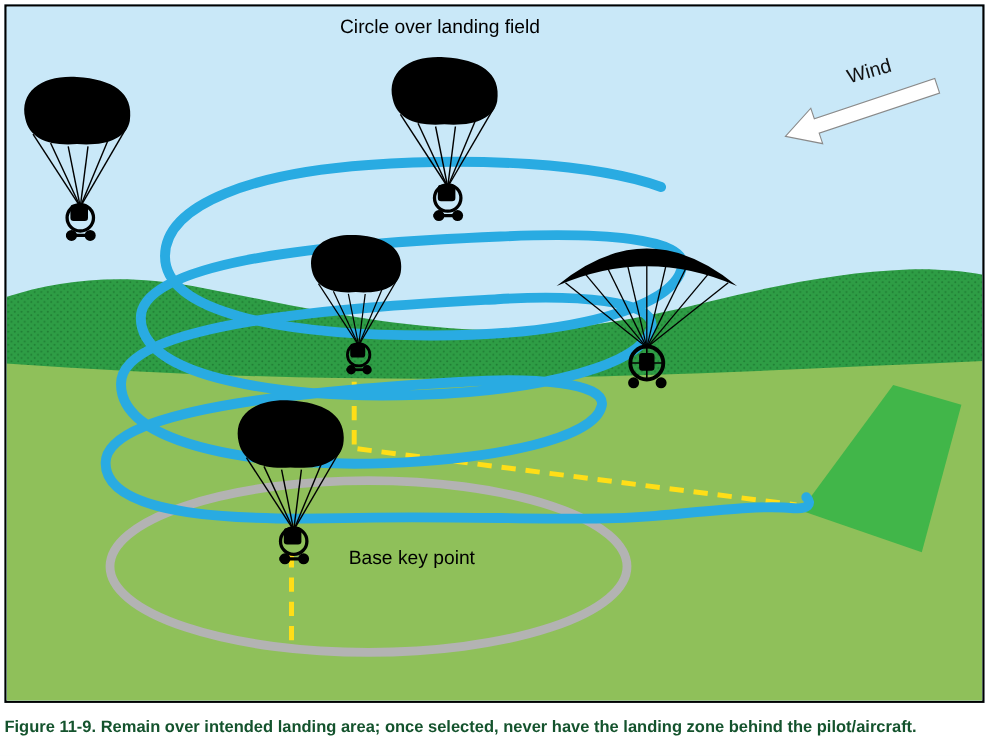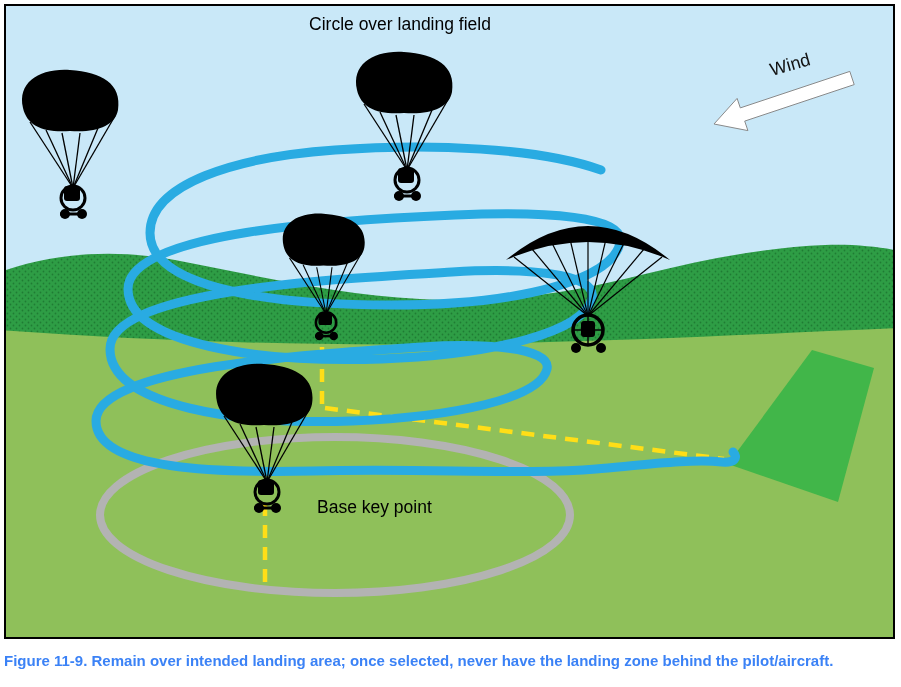--- a/index.html
+++ b/index.html
@@ -1,20 +1,20 @@
 <!DOCTYPE html>
 <html><head>
 <meta charset="utf-8">
 <style>
   html,body{margin:0;padding:0;background:#ffffff;}
   body{width:901px;height:687px;position:relative;font-family:"Liberation Sans",sans-serif;}
   .figure-wrap{position:absolute;left:0;top:0;width:901px;height:687px;background:#fff;}
   .frame{position:absolute;left:4px;top:4px;width:887px;height:631px;border:2px solid #000;box-sizing:content-box;overflow:hidden;background:#c9e8f8;}
   .frame svg{display:block;width:887px;height:631px;}
-  .caption{position:absolute;left:4px;top:652px;width:893px;font-size:15px;font-weight:bold;color:#3b82f6;letter-spacing:0;line-height:1.2;}
+  .caption{position:absolute;left:4px;top:652px;width:893px;font-size:15px;font-weight:bold;color:#14532d;letter-spacing:0;line-height:1.2;}
   text.label{font-size:17.5px;fill:#000;font-family:"Liberation Sans",sans-serif;}
   text.wind{font-size:18px;fill:#111;font-family:"Liberation Sans",sans-serif;}
   .sil{fill:#000;}
 </style>
 </head>
 <body>
 
 <div class="figure-wrap">
 
   <div class="frame">

